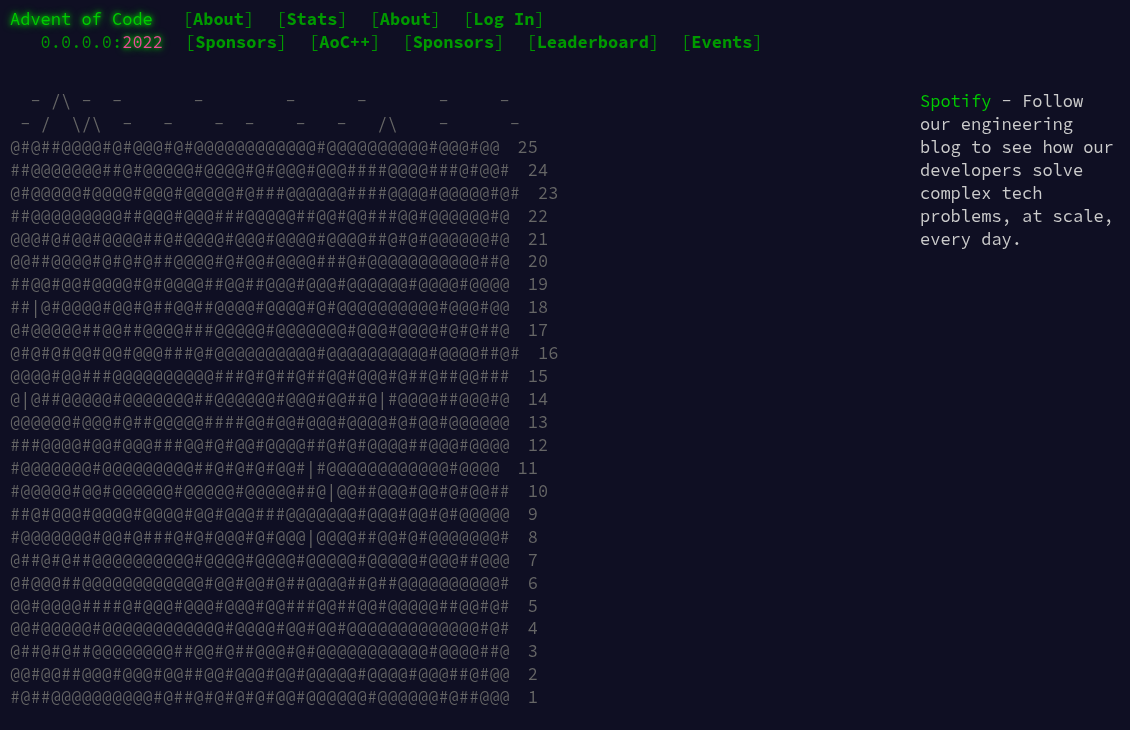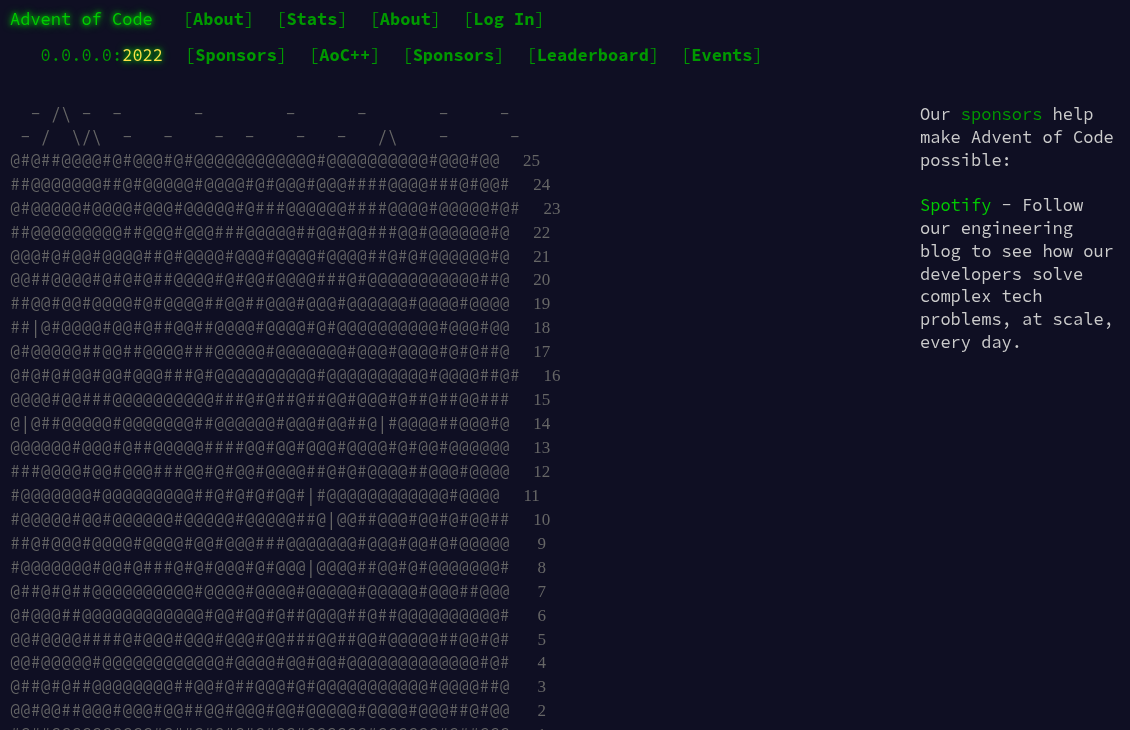--- a/index.html
+++ b/index.html
@@ -15,43 +15,42 @@
     overflow: hidden;
   }
   a { text-decoration: none; }
   .header { display: flex; flex-direction: column; }
   .row { display: flex; align-items: baseline; white-space: pre; }
   .title {
     color: #00cc00;
     font-weight: 400;
     text-shadow: 0 0 4px #00cc00, 0 0 8px #00cc00;
   }
-  .user { color: #009900; margin-top: 13px; }
+  .user { color: #009900; }
   .year {
-    color: #fde047;
+    color: #ec4899;
     text-shadow: 0 0 4px #00cc00, 0 0 8px #00cc00;
   }
   .navlink { color: #009900; cursor: pointer; font-weight: bold; }
   .bracket { color: #009900; }
   .gap { display: inline-block; width: 30px; }
   .gap-sm { display: inline-block; width: 22px; }
   .main { display: flex; margin-top: 36px; }
   .calendar {
     white-space: pre;
     color: #666666;
     flex: 0 0 auto;
   }
   .cal-line { display: block; }
   .cal-day {
     display: inline-block;
     width: 28px;
-    text-align: center;
+    text-align: left;
     margin-left: 18px;
     color: #666666;
-    font-family: Liberation Serif, serif;
   }
   .sidebar {
     margin-left: auto;
     width: 200px;
     color: #cccccc;
     line-height: 1.35;
     font-size: 17px;
   }
   .sidebar p { margin-bottom: 22px; word-wrap: break-word; }
   .splink { color: #009900; cursor: pointer; }
@@ -86,19 +85,16 @@
     <span class="bracket">[</span><a class="navlink">Leaderboard</a><span class="bracket">]</span>
     <span class="gap-sm"></span>
     <span class="bracket">[</span><a class="navlink">Events</a><span class="bracket">]</span>
   </div>
 </div>
 
 <div class="main">
   <div class="calendar" id="calendar"><span class="cal-line">  - /\ -  -       -        -      -       -     -     </span><span class="cal-line"> - /  \/\  -   -    -  -    -   -   /\    -      -   </span><a class="cal-line"><span>@#@##@@@@#@#@@@#@#@@@@@@@@@@@@#@@@@@@@@@@#@@@#@@</span><span class="cal-day">25</span></a><a class="cal-line"><span>##@@@@@@@##@#@@@@@#@@@@#@#@@@#@@@####@@@@###@#@@#</span><span class="cal-day">24</span></a><a class="cal-line"><span>@#@@@@@#@@@@#@@@#@@@@@#@###@@@@@@####@@@@#@@@@@#@#</span><span class="cal-day">23</span></a><a class="cal-line"><span>##@@@@@@@@@##@@@#@@@###@@@@@##@@#@@###@@#@@@@@@#@</span><span class="cal-day">22</span></a><a class="cal-line"><span>@@@#@#@@#@@@@##@#@@@@#@@@#@@@@#@@@@##@#@#@@@@@@#@</span><span class="cal-day">21</span></a><a class="cal-line"><span>@@##@@@@#@#@#@##@@@@#@#@@#@@@@###@#@@@@@@@@@@@##@</span><span class="cal-day">20</span></a><a class="cal-line"><span>##@@#@@#@@@@#@#@@@@##@@##@@@#@@@#@@@@@@#@@@@#@@@@</span><span class="cal-day">19</span></a><a class="cal-line"><span>##|@#@@@@#@@#@##@@##@@@@#@@@@#@#@@@@@@@@@@#@@@#@@</span><span class="cal-day">18</span></a><a class="cal-line"><span>@#@@@@@##@@##@@@@###@@@@@#@@@@@@@#@@@#@@@@#@#@##@</span><span class="cal-day">17</span></a><a class="cal-line"><span>@#@#@#@@#@@#@@@###@#@@@@@@@@@@#@@@@@@@@@@#@@@@##@#</span><span class="cal-day">16</span></a><a class="cal-line"><span>@@@@#@@###@@@@@@@@@@###@#@##@##@@#@@@#@##@##@@###</span><span class="cal-day">15</span></a><a class="cal-line"><span>@|@##@@@@@#@@@@@@@##@@@@@@#@@@#@@##@|#@@@@##@@@#@</span><span class="cal-day">14</span></a><a class="cal-line"><span>@@@@@@#@@@#@##@@@@@####@@#@@#@@@#@@@@#@#@@#@@@@@@</span><span class="cal-day">13</span></a><a class="cal-line"><span>###@@@@#@@#@@@###@@#@#@@#@@@@##@#@#@@@@##@@@#@@@@</span><span class="cal-day">12</span></a><a class="cal-line"><span>#@@@@@@@#@@@@@@@@@##@#@#@#@@#|#@@@@@@@@@@@@#@@@@</span><span class="cal-day">11</span></a><a class="cal-line"><span>#@@@@@#@@#@@@@@@#@@@@@#@@@@@##@|@@##@@@#@@#@#@@##</span><span class="cal-day">10</span></a><a class="cal-line"><span>##@#@@@#@@@@#@@@@#@@#@@@###@@@@@@@#@@@#@@#@#@@@@@</span><span class="cal-day">9</span></a><a class="cal-line"><span>#@@@@@@@#@@#@###@#@#@@@#@#@@@|@@@@##@@#@#@@@@@@@#</span><span class="cal-day">8</span></a><a class="cal-line"><span>@##@#@##@@@@@@@@@@#@@@@#@@@@#@@@@@#@@@@@#@@@##@@@</span><span class="cal-day">7</span></a><a class="cal-line"><span>@#@@@##@@@@@@@@@@@@#@@#@@#@##@@@@##@##@@@@@@@@@@#</span><span class="cal-day">6</span></a><a class="cal-line"><span>@@#@@@@####@#@@@#@@@#@@@#@@###@@##@@#@@@@@##@@#@#</span><span class="cal-day">5</span></a><a class="cal-line"><span>@@#@@@@@#@@@@@@@@@@@@#@@@@#@@#@@#@@@@@@@@@@@@@#@#</span><span class="cal-day">4</span></a><a class="cal-line"><span>@##@#@##@@@@@@@@##@@#@##@@@#@#@@@@@@@@@@@#@@@@##@</span><span class="cal-day">3</span></a><a class="cal-line"><span>@@#@@##@@@#@@@#@@##@@#@@@#@@#@@@@@#@@@@#@@@##@#@@</span><span class="cal-day">2</span></a><a class="cal-line"><span>#@##@@@@@@@@@@#@##@#@#@#@#@@#@@@@@@#@@@@@@#@##@@@</span><span class="cal-day">1</span></a></div>
   <div class="sidebar">
     <p>
-      <span>Our </span><a class="splink">sponsors</a><span> help make Advent of Code possible:</span>
-    </p>
-    <p>
       <a class="sponsor-name">Spotify</a><span class="dash"> - </span><span>Follow our engineering blog to see how our developers solve complex tech problems, at scale, every day.</span>
     </p>
   </div>
 </div>
 
 </body></html>

